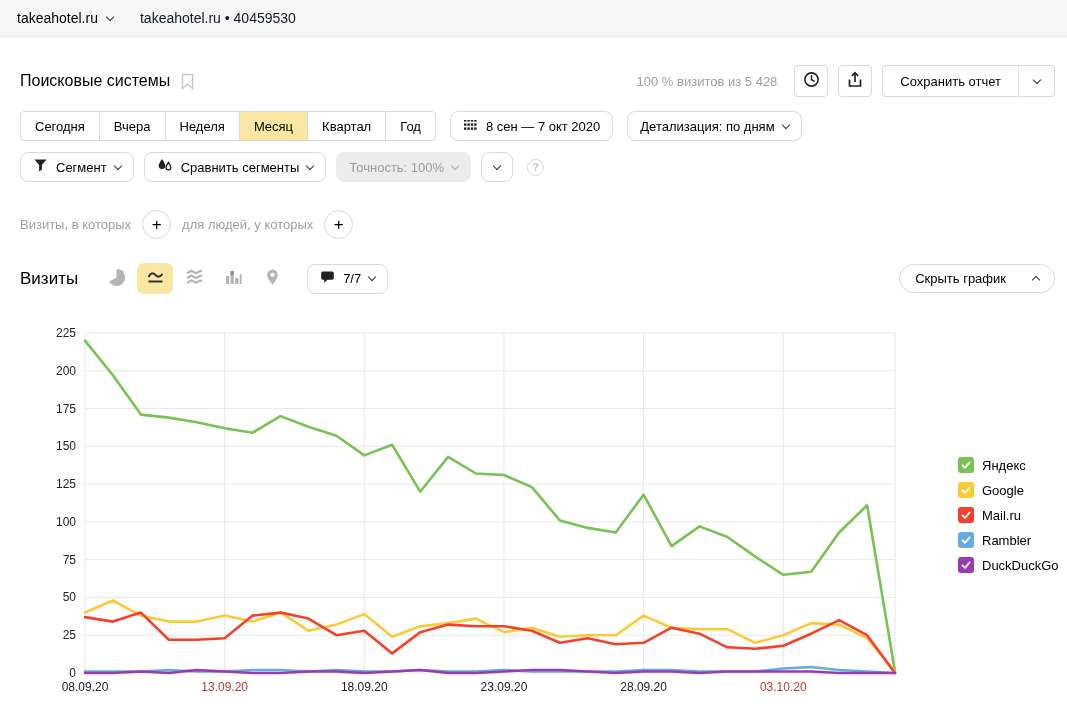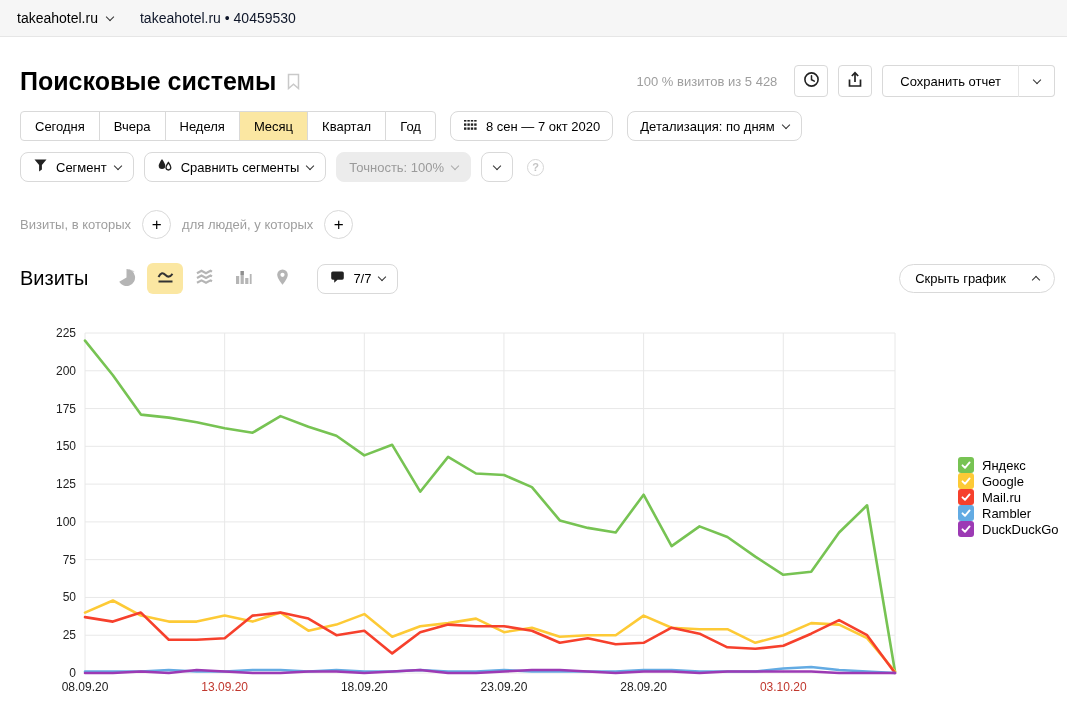--- a/index.html
+++ b/index.html
@@ -5,21 +5,21 @@
   *{box-sizing:border-box;margin:0;padding:0}
   html,body{width:1067px;height:714px}
   body{font-family:"Liberation Sans",sans-serif;background:#fff;position:relative;overflow:hidden;color:#000}
   button{font-family:Liberation Sans, sans-serif}
 
   .topbar{position:absolute;top:0;left:0;width:100%;height:37px;background:#f6f6f6;border-bottom:1px solid #e6e6e6;display:flex;align-items:center;padding:0 17px;font-size:14px}
   .counter-switcher{display:flex;align-items:center;gap:9px;cursor:pointer}
   .counter-meta{color:#0f172a;margin-left:27px}
 
   .title-row{position:absolute;top:60px;left:20px;right:12px;display:flex;align-items:center;height:42px}
-  .page-title{font-size:25px;font-weight:700}
+  .page-title{font-size:16px;font-weight:400}
   .bookmark{margin-left:10px;margin-top:5px}
   .title-right{margin-left:auto;display:flex;align-items:center;gap:10px}
   .visits-info{color:#9e9e9e;font-size:13px;margin-right:7px}
   .icon-btn{width:34px;height:32px;border:1px solid #d9d9d9;border-radius:4px;background:#fff;display:flex;align-items:center;justify-content:center;cursor:pointer}
   .split{display:flex}
   .split .main{height:32px;border:1px solid #d9d9d9;border-radius:4px 0 0 4px;background:#fff;padding:0 17px;font-size:13px;cursor:pointer}
   .split .drop{width:37px;height:32px;border:1px solid #d9d9d9;border-left:1px solid #e6e6e6;border-radius:0 4px 4px 0;background:#fff;display:flex;align-items:center;justify-content:center;cursor:pointer;margin-left:-1px}
 
   .toolbar-row{position:absolute;top:111px;left:20px;display:flex;align-items:flex-end;gap:14px}
   .tab-group{display:flex}
@@ -31,32 +31,32 @@
   .btn{height:30px;border:1px solid #d9d9d9;border-radius:8px;background:#fff;padding:0 12px;font-size:13px;display:inline-flex;align-items:center;gap:8px;cursor:pointer}
   .btn.disabled{background:#ececec;border-color:#ececec;color:#9b9b9b}
 
   .segment-row{position:absolute;top:152px;left:20px;display:flex;align-items:center;gap:10px}
   .help-circle{width:17px;height:17px;border-radius:50%;border:1.5px solid #d6d6d6;color:#c4c4c4;font-size:11px;font-weight:bold;display:flex;align-items:center;justify-content:center;margin-left:4px;cursor:pointer}
 
   .filter-row{position:absolute;top:210px;left:20px;display:flex;align-items:center;gap:11px;font-size:13px;color:#9e9e9e}
   .plus-circle{width:29px;height:29px;border-radius:50%;border:1px solid #d9d9d9;background:#fff;font-size:17px;color:#000;display:flex;align-items:center;justify-content:center;cursor:pointer;line-height:1}
 
   .metric-row{position:absolute;top:263px;left:20px;right:12px;display:flex;align-items:center}
-  .metric-label{font-size:20px;margin-right:20px}
+  .metric-label{font-size:17px;margin-right:20px}
   .chart-type{width:36px;height:31px;border:none;background:transparent;border-radius:6px;display:flex;align-items:center;justify-content:center;cursor:pointer;margin-right:3px}
   .chart-type.selected{background:#fbe7a2}
   .goal-btn{margin-left:14px}
   .pill{margin-left:auto;height:29px;border:1px solid #d9d9d9;border-radius:15px;background:#fff;padding:0 15px;font-size:13px;display:flex;align-items:center;gap:27px;cursor:pointer}
 
   .chev{display:inline-block;width:6px;height:6px;border-right:1.5px solid #333;border-bottom:1.5px solid #333;transform:rotate(45deg);margin-top:-3px;flex:none}
   .chev.up{transform:rotate(225deg);margin-top:3px}
 
   .chart-area{position:absolute;top:320px;left:0;width:1067px;height:394px}
   #chart-svg{position:absolute;top:0;left:0}
-  .legend{position:absolute;left:958px;top:137px;display:flex;flex-direction:column;}
+  .legend{position:absolute;left:958px;top:137px;display:flex;flex-direction:column;gap:9px}
   .legend-item{display:flex;align-items:center;gap:8px;font-size:13px;cursor:pointer}
   .legend-check{width:16px;height:16px;border-radius:3px;display:flex;align-items:center;justify-content:center;flex:none}
 </style>
 </head>
 <body>
 
 <div class="topbar">
   <div class="counter-switcher">
     <span>takeahotel.ru</span>
     <span class="chev"></span>

